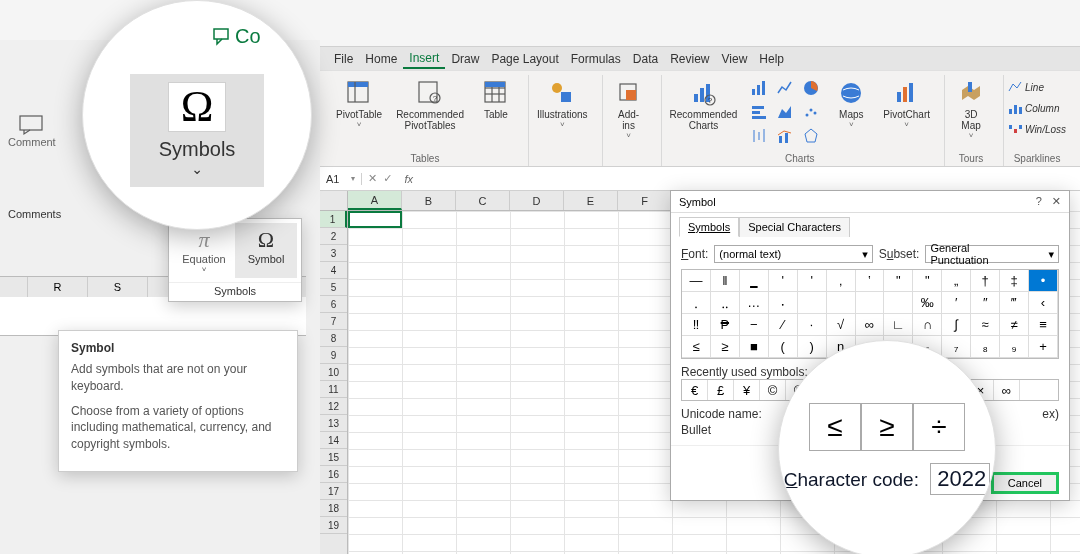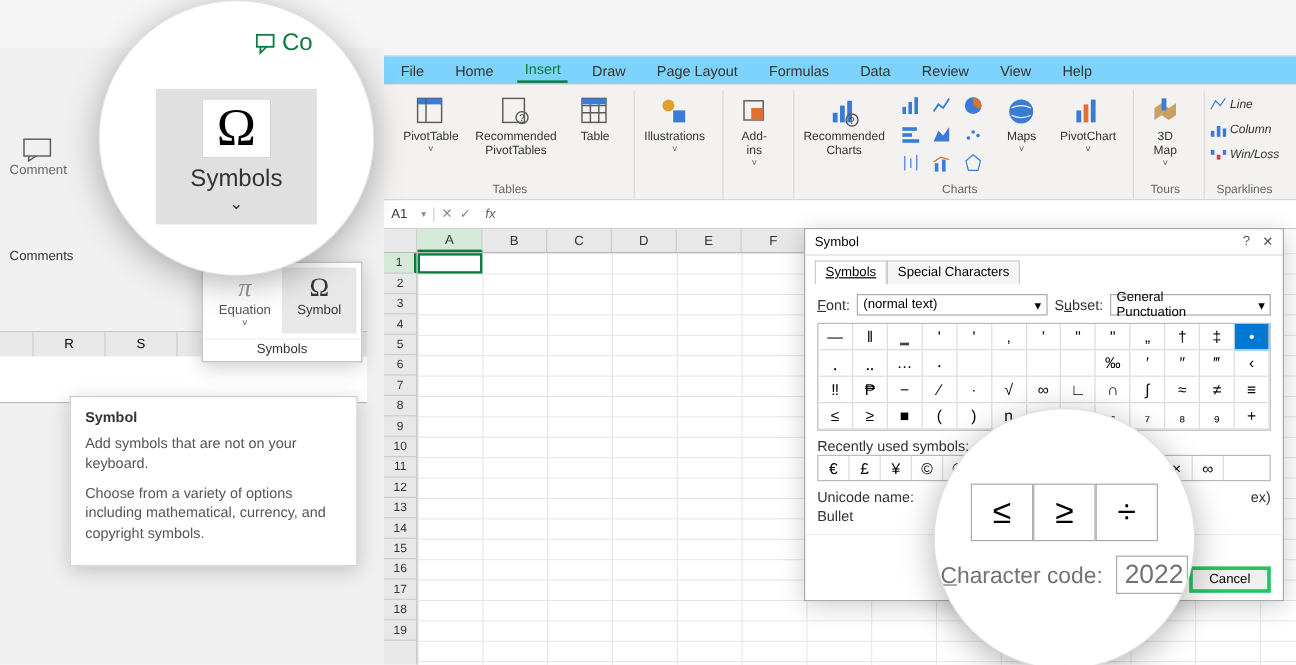--- a/index.html
+++ b/index.html
@@ -2,21 +2,21 @@
 <html><head>
 <meta charset="utf-8">
 <style>
 * { box-sizing: border-box; margin: 0; padding: 0; font-family: "Segoe UI", Arial, sans-serif; }
 body { background: #f5f5f5; width: 1080px; height: 554px; position: relative; overflow: hidden; }
 
 
 .excel-window { position: absolute; left: 320px; top: 46px; right: 0; bottom: 0; background: #fff; border-top: 1px solid #d0d0d0; }
 
 
-.menu-tabs { height: 24px; display: flex; align-items: center; padding: 0 8px; background: #7dd3fc; gap: 14px; font-size: 12px; border-bottom: 1px solid #e0e0e0; }
+.menu-tabs { height: 24px; display: flex; align-items: center; padding: 0 8px; background: #e5e5e5; font-size: 12px; border-bottom: 1px solid #e0e0e0; }
 .menu-tab { padding: 2px 6px; cursor: pointer; color: #333; }
 .menu-tab.active { color: #0a7a3f; border-bottom: 2px solid #0a7a3f; }
 
 
 .ribbon { height: 96px; background: #f3f2f1; border-bottom: 1px solid #d0d0d0; display: flex; padding: 4px 8px 0; }
 .ribbon-group { border-right: 1px solid #d9d9d9; padding: 2px 10px 2px 4px; display: flex; flex-direction: column; }
 .ribbon-group:last-child { border-right: none; }
 .ribbon-group-row { display: flex; align-items: flex-start; gap: 6px; flex: 1; }
 .ribbon-group-label { font-size: 10px; color: #666; text-align: center; margin-top: 2px; }
 .rbtn { display: flex; flex-direction: column; align-items: center; justify-content: flex-start; padding: 2px 4px; min-width: 44px; cursor: pointer; }
@@ -71,21 +71,21 @@
 .lens1-comments { position: absolute; top: 24px; left: 130px; font-size: 20px; color: #0a7a3f; display: flex; align-items: center; gap: 4px; }
 .lens1-symbols-btn { background: #fff; border: 1px solid #d0d0d0; width: 120px; display: flex; flex-direction: column; align-items: center; padding: 6px 0; margin-top: 30px; cursor: pointer; position: relative; }
 .lens1-symbols-btn.wrap { background: #e0e0e0; border: none; padding: 8px 8px 10px; width: 134px; }
 .lens1-symbols-btn .omega { font-size: 44px; font-family: Georgia, serif; line-height: 1; background: #fff; padding: 2px 12px; border: 1px solid #d0d0d0; }
 .lens1-symbols-btn .sym-lbl { font-size: 20px; color: #333; margin-top: 6px; }
 .lens1-symbols-btn .dd { font-size: 14px; color: #333; }
 .lens2 { left: 778px; top: 340px; width: 218px; height: 218px; }
 .lens2-inner { position: absolute; inset: 0; display: flex; flex-direction: column; align-items: center; justify-content: center; }
 .lens2-row1 { display: flex; }
 .lens2-row1 .bc { width: 52px; height: 48px; border: 1px solid #aaa; display: flex; align-items: center; justify-content: center; font-size: 28px; }
-.lens2-cc { font-size: 19px; color: #737373; margin-top: 12px; }
+.lens2-cc { font-size: 19px; color: #0f172a; margin-top: 12px; }
 .lens2-cc .ul { text-decoration: underline; }
 .lens2-input { border: 1px solid #aaa; padding: 2px 6px; font-size: 22px; margin-left: 6px; width: 60px; display: inline-block; }
 
 
 .left-bg { position: absolute; left: 0; top: 40px; width: 320px; bottom: 0; background: #f0f0f0; }
 .left-bg .comment-btn { position: absolute; left: 8px; top: 74px; display: flex; flex-direction: column; align-items: center; font-size: 11px; color: #666; }
 .left-bg .comments-lbl { position: absolute; left: 8px; top: 168px; font-size: 11px; color: #333; }
 .left-bg .txt-frag { position: absolute; left: 104px; top: 100px; font-size: 12px; color: #444; }
 .left-bg .grid-left { position: absolute; left: 0; top: 236px; right: 14px; height: 60px; background: #fff; border-top: 1px solid #bbb; border-bottom: 1px solid #bbb; }
 .left-bg .ch-left { display: flex; height: 20px; background: #e8e8e8; }

